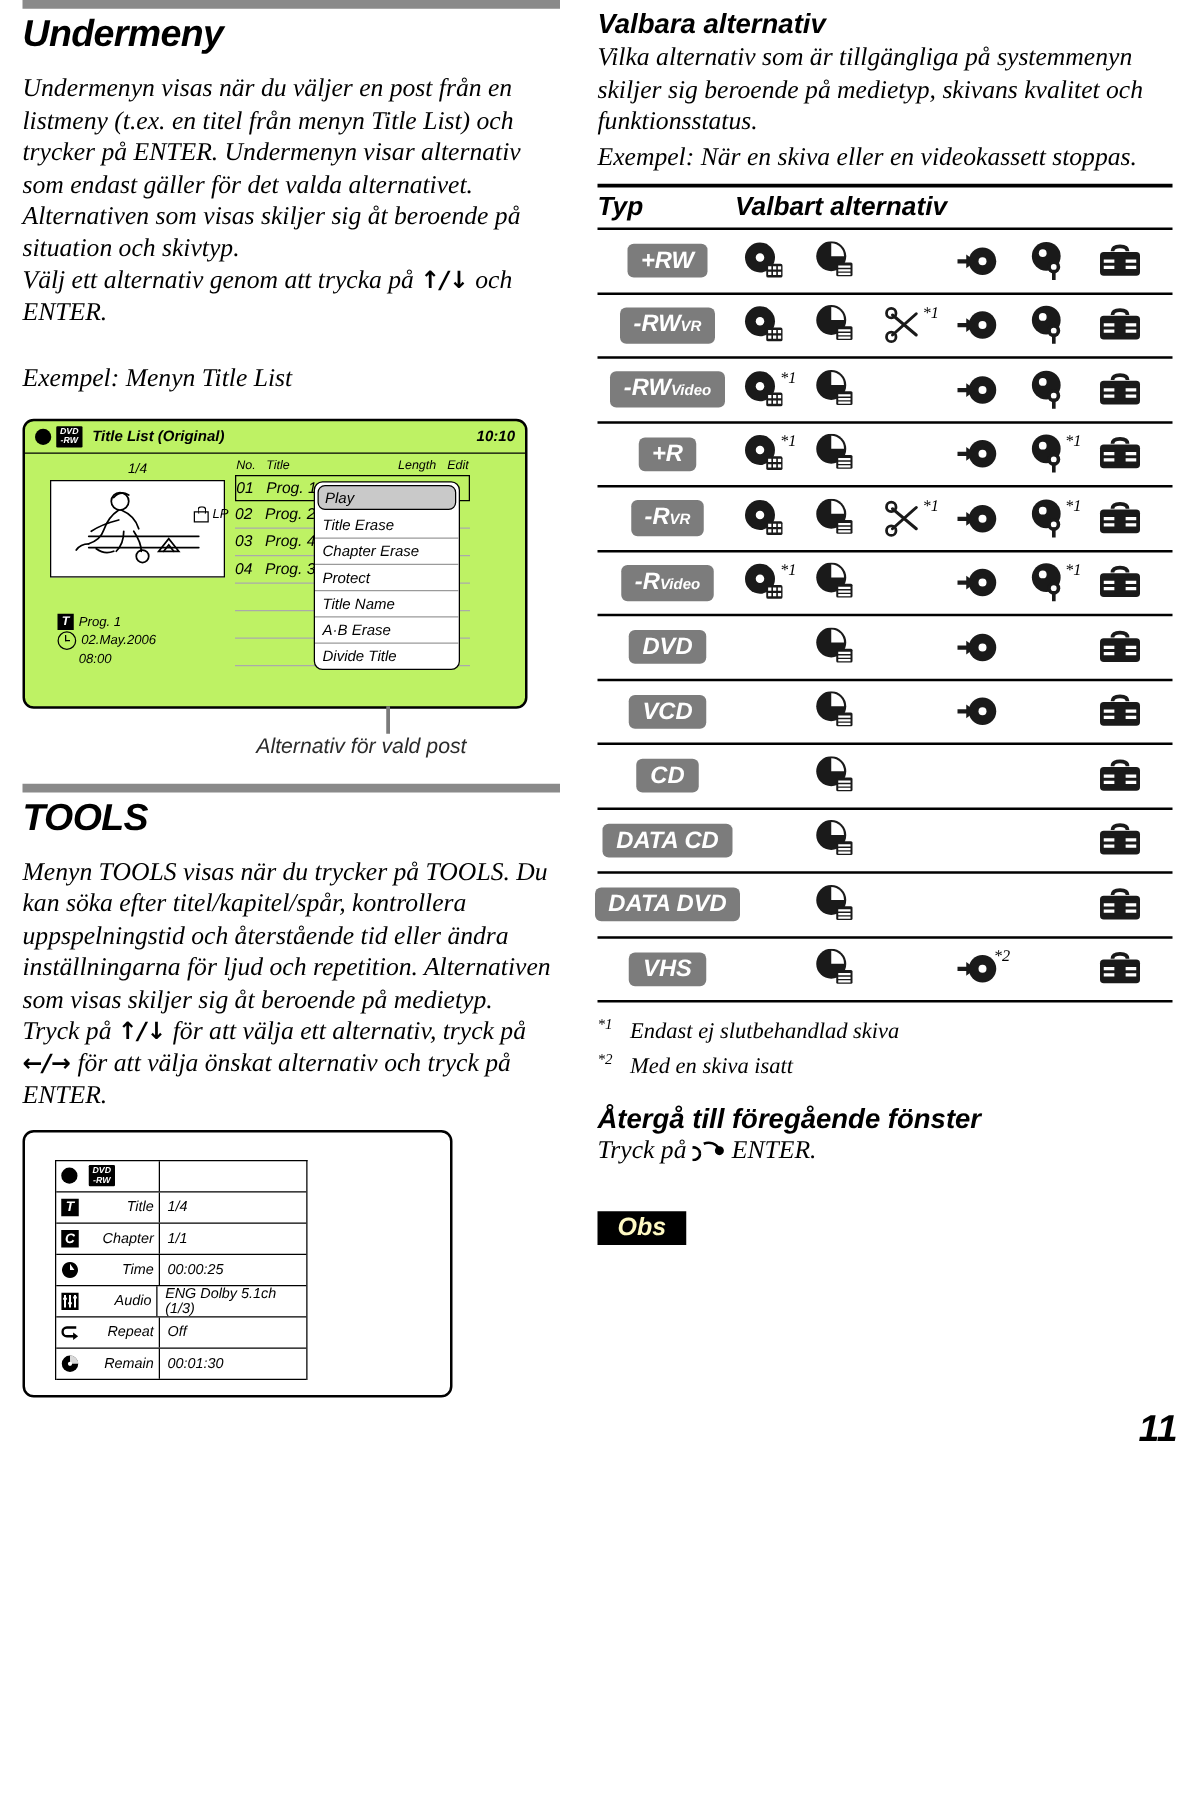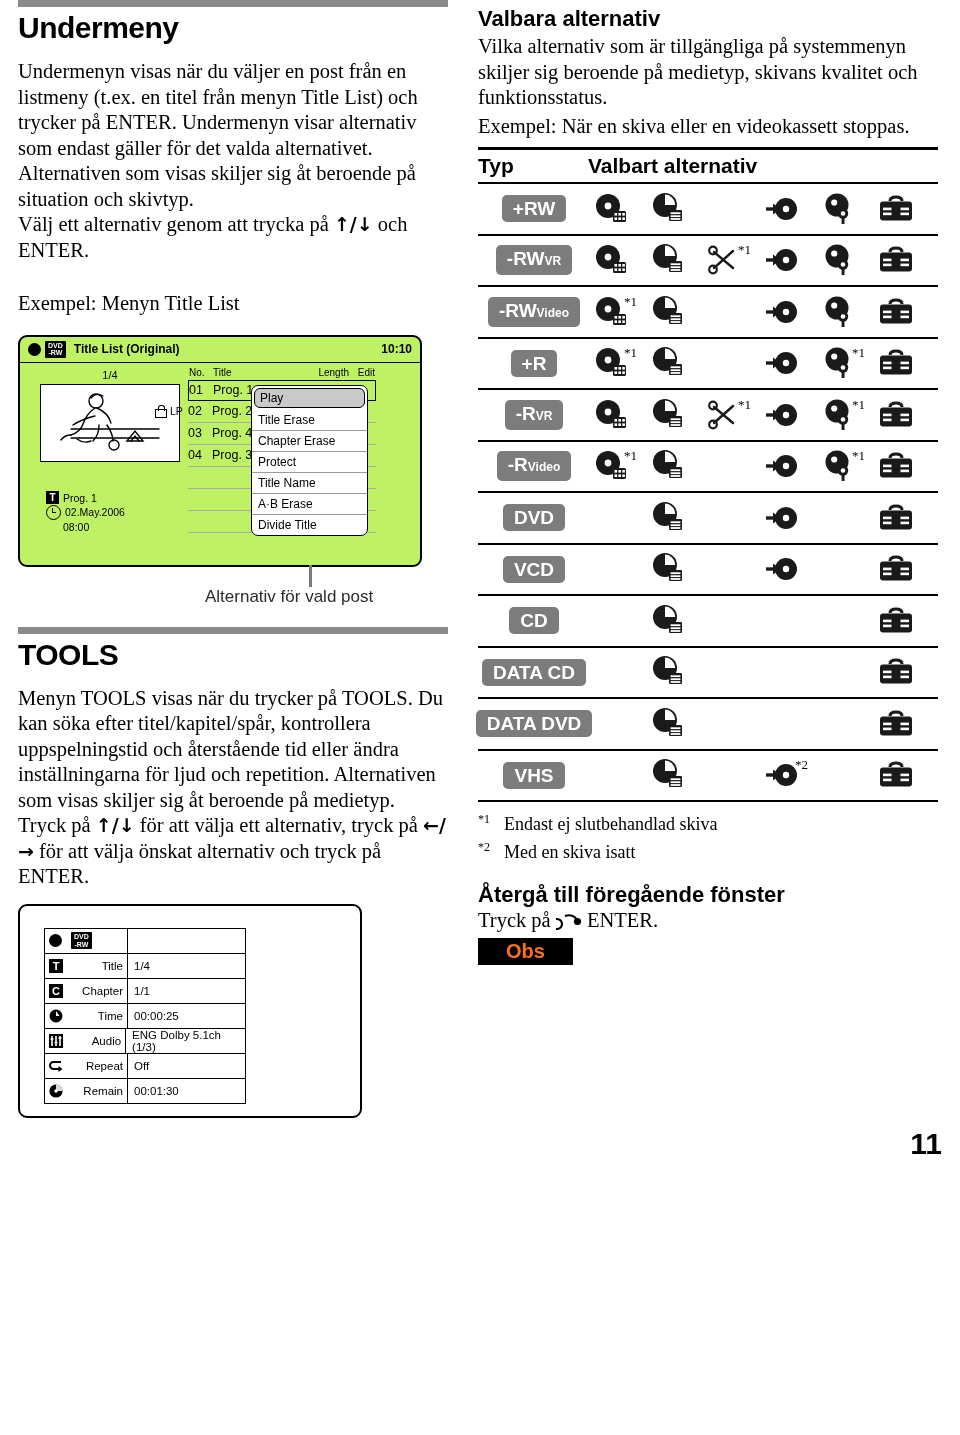--- a/index.html
+++ b/index.html
@@ -1,21 +1,21 @@
 <!DOCTYPE html>
 <html><head>
 <meta charset="utf-8">
 <style>
   html,body{margin:0;padding:0;}
   body{
     width:960px;height:1435px;background:#fff;
     font-family:"Liberation Serif", serif;
     color:#000;position:relative;overflow:hidden;
   }
-  .page{position:relative;width:960px;height:1175px;}
+  .page{position:relative;width:960px;height:1175px;font-style:italic;}
   .col-left{position:absolute;left:18px;top:0;width:430px;}
   .col-right{position:absolute;left:478px;top:0;width:460px;}
 
   .rule-top{height:7px;background:#8a8a8a;margin-bottom:4px;}
   h1.sec{
     font-family:"Liberation Sans", sans-serif;
     font-weight:bold;font-size:30px;margin:0 0 14px 0;letter-spacing:-0.5px;
   }
   h2.sec{
     font-family:"Liberation Sans", sans-serif;
@@ -132,23 +132,23 @@
   .cell{width:57px;flex:none;display:flex;align-items:center;justify-content:center;position:relative;height:46px;}
   .cell sup{font-size:13px;position:absolute;top:5px;right:2px;font-family:"Liberation Serif",serif;}
   .cell svg{display:block;}
 
   .footn{font-size:18px;line-height:23px;margin-top:6px;}
   .footn sup{font-size:12px;}
   .footn .lbl{display:inline-block;width:26px;}
 
   h3.sub{font-family:"Liberation Sans",sans-serif;font-weight:bold;font-size:22px;margin:18px 0 0 0;}
   .obs-tag{
-    display:inline-block;background:#000;color:#f97316;
+    display:inline-block;background:#000;color:#fef9c3;
     font-family:"Liberation Sans",sans-serif;font-weight:bold;font-size:20px;
-    padding:2px 28px;margin-top:4px;
+    padding:2px 16px;margin-top:35px;
   }
   ul.notes{margin:6px 0 0 0;padding-left:20px;font-size:19px;line-height:24px;}
   ul.notes li{margin-bottom:1px;}
   .pageno{
     position:absolute;right:18px;bottom:14px;
     font-family:"Liberation Sans",sans-serif;font-weight:bold;font-size:30px;
   }
 </style>
 </head>
 <body>

